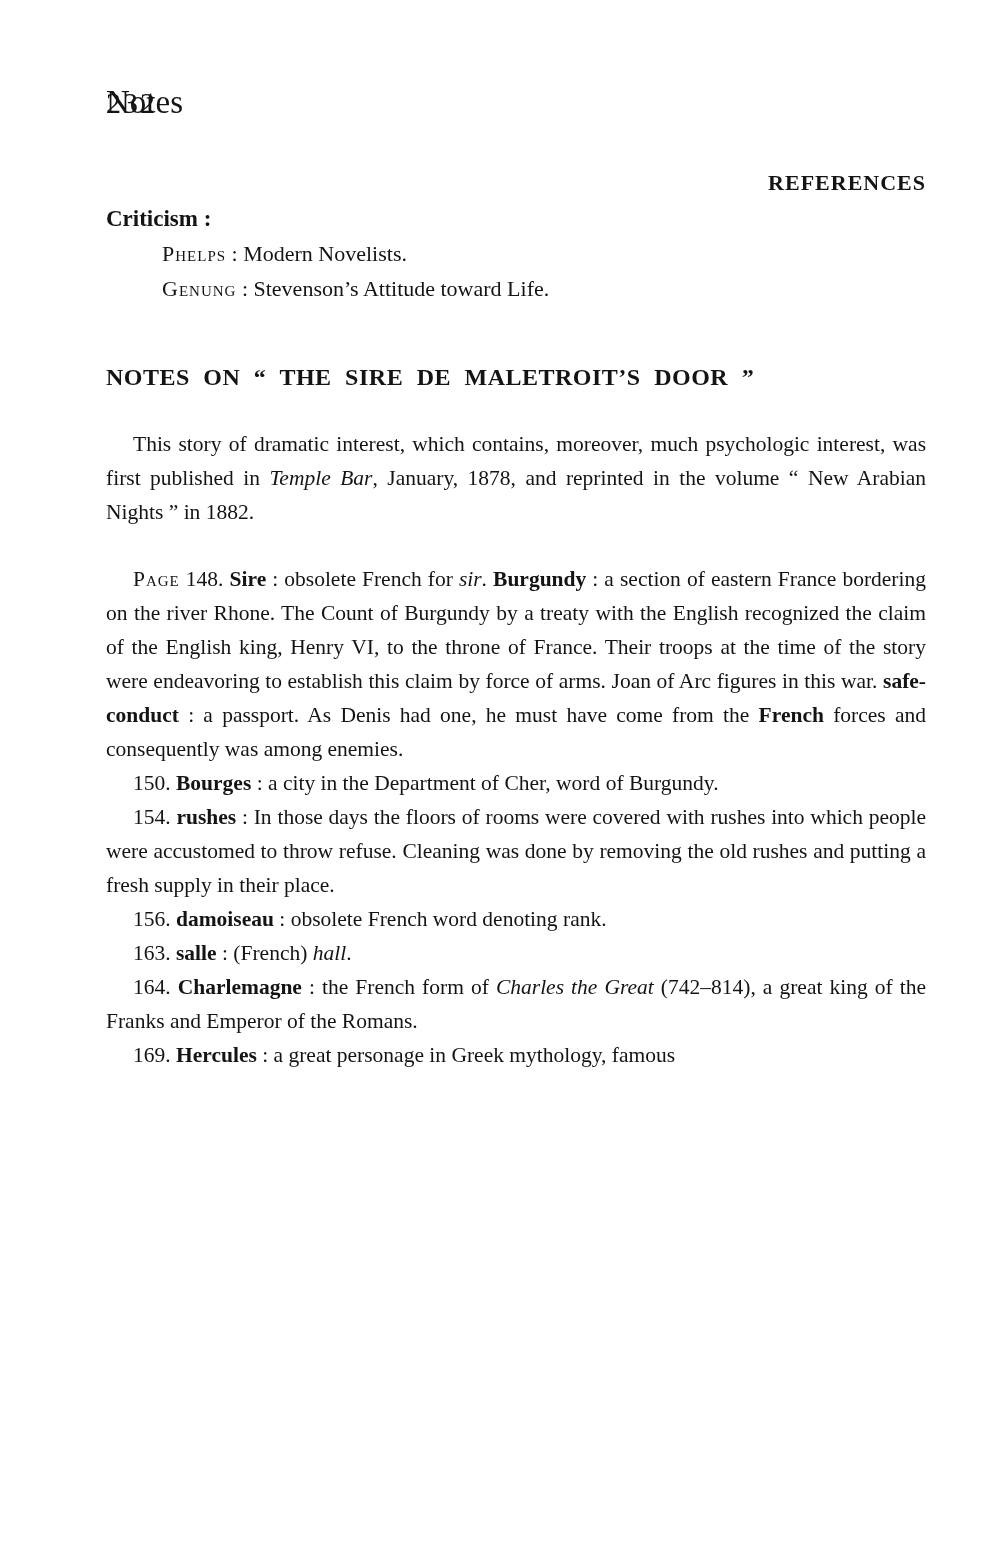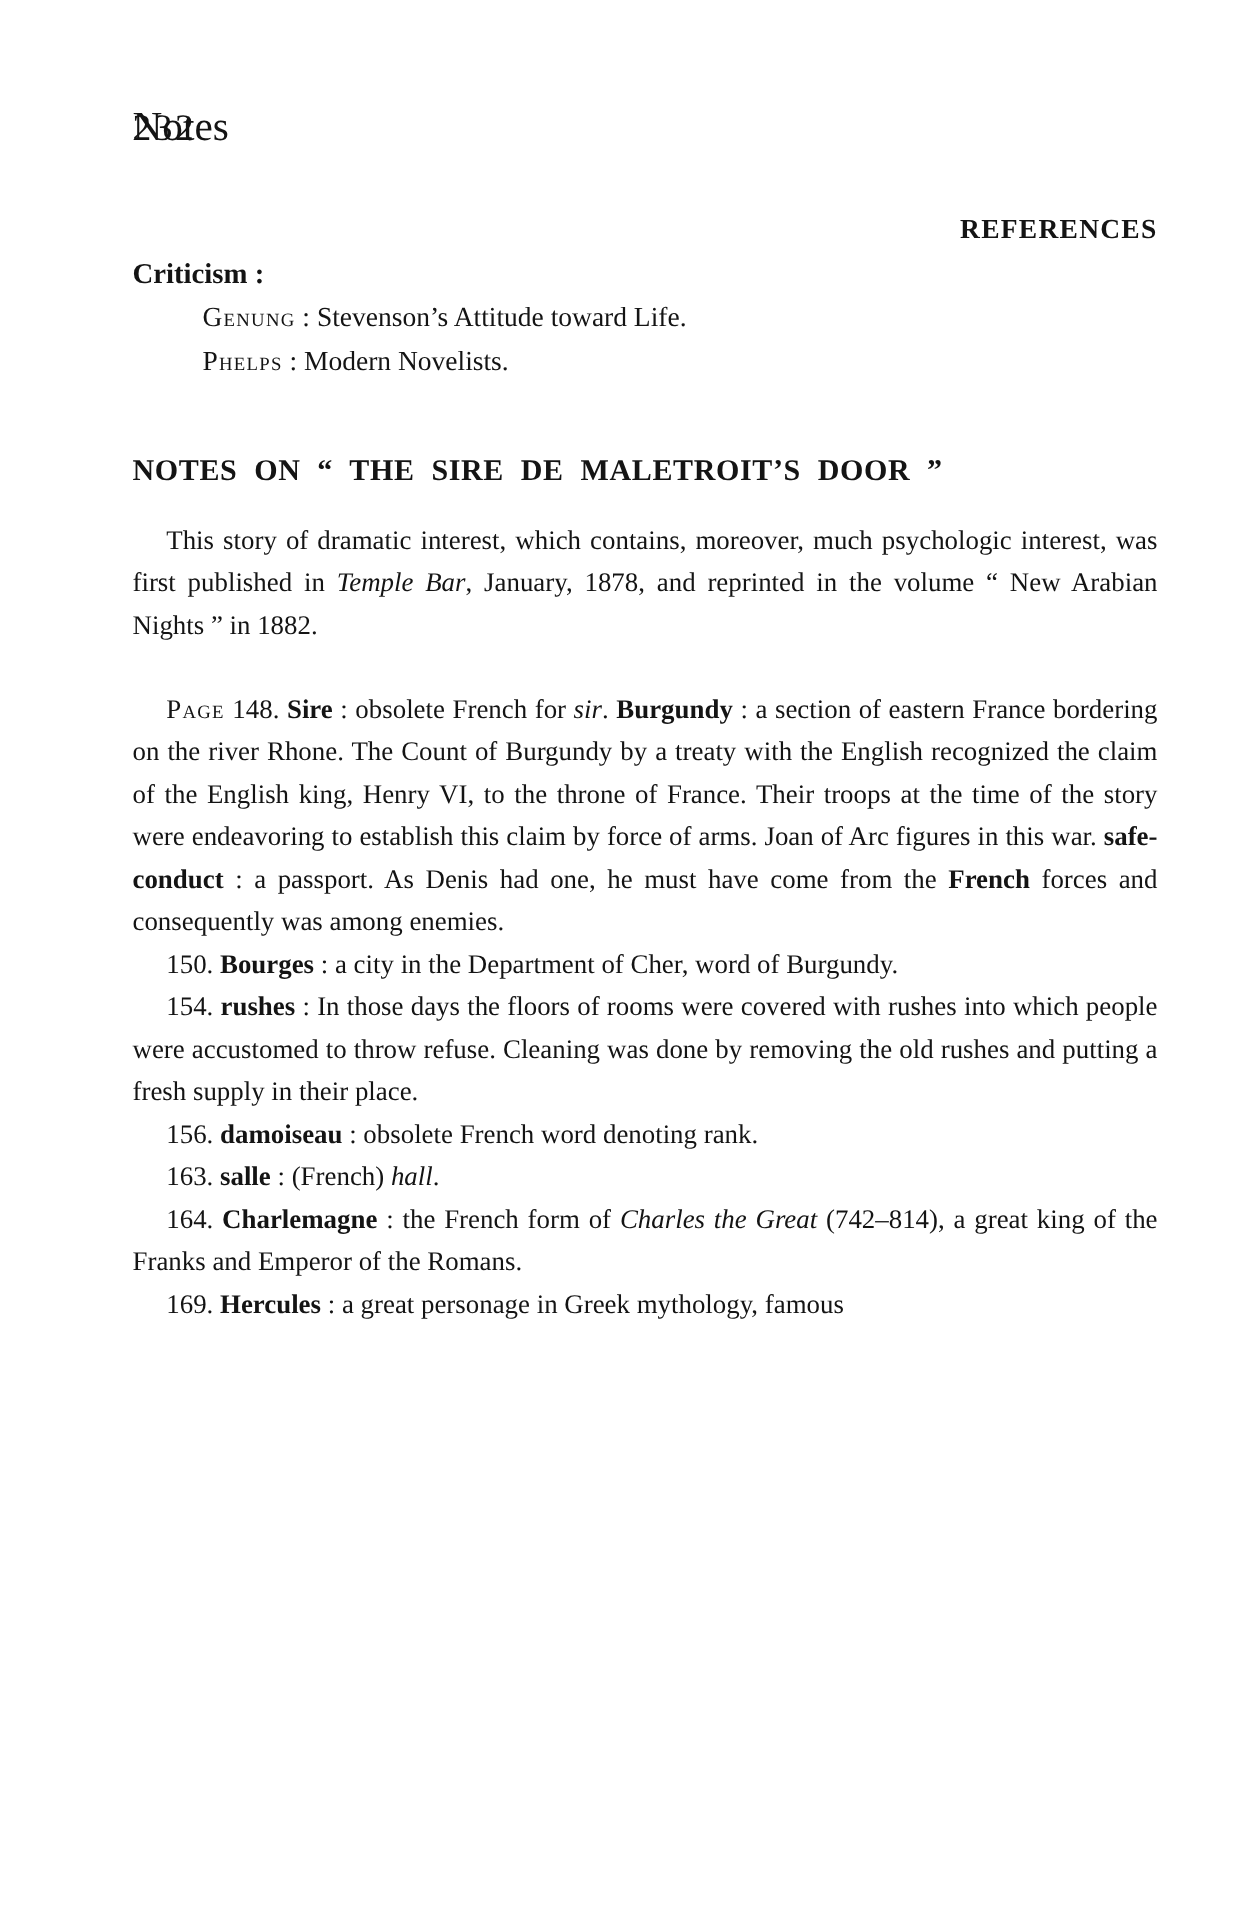--- a/index.html
+++ b/index.html
@@ -60,42 +60,42 @@
     letter-spacing: 0.5px;
     word-spacing: 7px;
     margin-top: 58px;
   }
   .body-text {
     font-size: 21.5px;
     line-height: 34px;
     text-align: justify;
   }
   .para { text-indent: 27px; }
-  .intro-para { margin-top: 24px; }
+  .intro-para { margin-top: 36px; }
   .notes-block { margin-top: 33px; }
   .b { font-weight: bold; }
   .i { font-style: italic; }
 </style>
 </head>
 <body>
 
 <div class="page">
 
   <div class="page-header">
     <span class="page-number">232</span>
     <div class="page-title">Notes</div>
   </div>
 
   <div class="ref-heading">REFERENCES</div>
 
 
   <div class="ref-group">
     <div class="ref-label">Criticism :</div>
+    <div class="ref-item"><span class="sc">Phelps</span><span> :  Modern Novelists.</span></div>
     <div class="ref-item"><span class="sc">Genung</span><span> :  Stevenson’s Attitude toward Life.</span></div>
-    <div class="ref-item"><span class="sc">Phelps</span><span> :  Modern Novelists.</span></div>
   </div>
 
   <div class="notes-heading">NOTES ON “ THE SIRE DE MALETROIT’S DOOR ”</div>
 
   <p class="body-text para intro-para"><span>This story of dramatic interest, which contains, moreover, much psychologic interest, was first published in </span><span class="i">Temple Bar</span><span>, January, 1878, and reprinted in the volume “ New Arabian Nights ” in 1882.</span></p>
 
   <div class="notes-block">
     <p class="body-text para" style="margin:0"><span class="sc">Page</span><span> 148. </span><span class="b">Sire</span><span> : obsolete French for </span><span class="i">sir</span><span>. </span><span class="b">Burgundy</span><span> : a section of eastern France bordering on the river Rhone. The Count of Burgundy by a treaty with the English recognized the claim of the English king, Henry VI, to the throne of France. Their troops at the time of the story were endeavoring to establish this claim by force of arms. Joan of Arc figures in this war. </span><span class="b">safe-conduct</span><span> : a passport. As Denis had one, he must have come from the </span><span class="b">French</span><span> forces and consequently was among enemies.</span></p>
     <p class="body-text para" style="margin:0"><span>150. </span><span class="b">Bourges</span><span> : a city in the Department of Cher, word of Burgundy.</span></p>
     <p class="body-text para" style="margin:0"><span>154. </span><span class="b">rushes</span><span> : In those days the floors of rooms were covered with rushes into which people were accustomed to throw refuse. Cleaning was done by removing the old rushes and putting a fresh supply in their place.</span></p>

